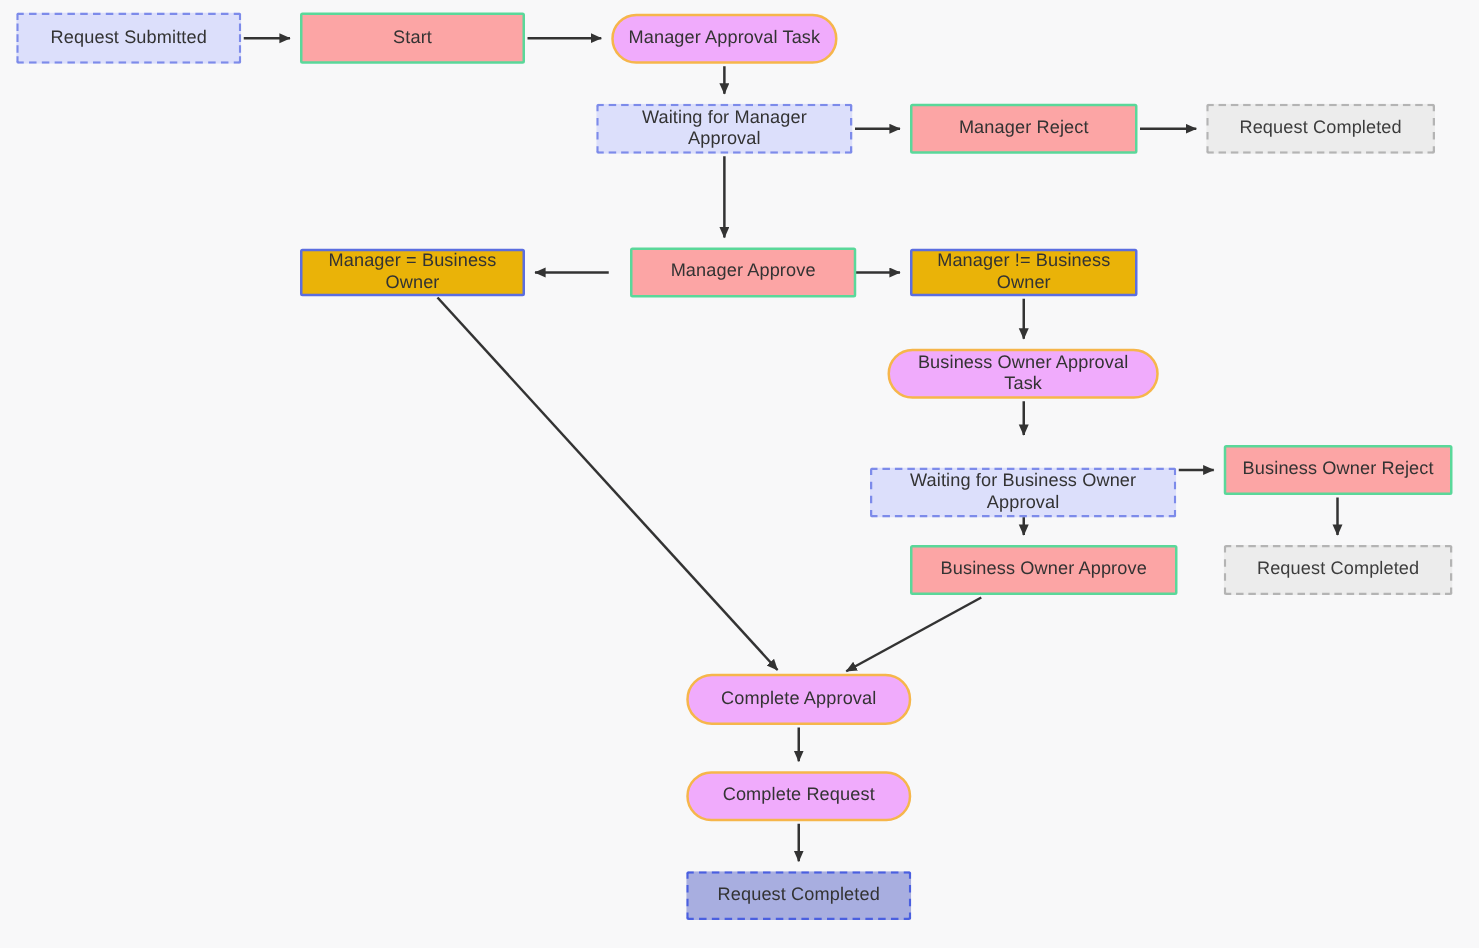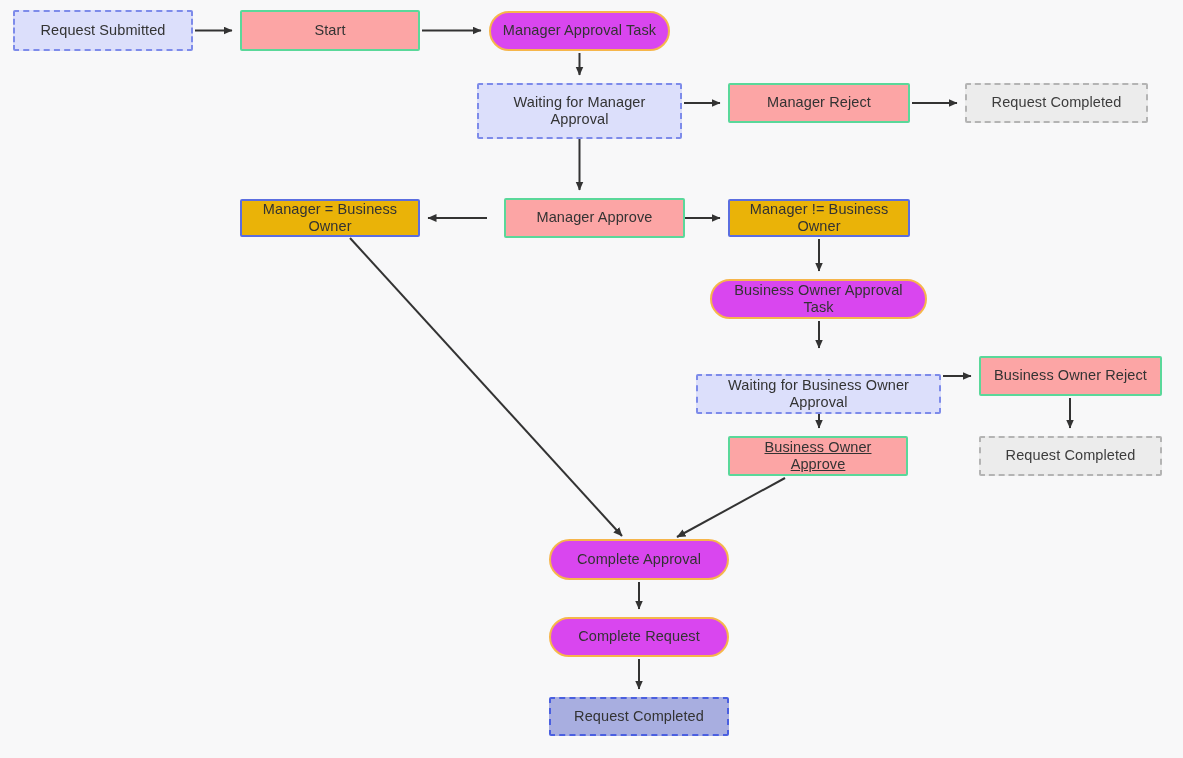--- a/index.html
+++ b/index.html
@@ -51,21 +51,21 @@
     background: #a8aee0;
     border: 2px dashed #4a5fe0;
     border-radius: 2px;
   }
   .n-action {
     background: #fca5a5;
     border: 2px solid #5ad89a;
     border-radius: 2px;
   }
   .n-task {
-    background: #d946ef;
+    background: #f0abfc;
     border: 2px solid #f6b64b;
     border-radius: 22px;
   }
   .n-decision {
     background: #eab308;
     border: 2px solid #5b6ee0;
     border-radius: 2px;
   }
   .n-terminal {
     background: #ececec;
@@ -109,21 +109,21 @@
   <div id="node-layer">
       <div class="node n-state-dashed" style="left: 13px; top: 10px; width: 180px; height: 41px;">
         <span>Request Submitted</span>
       </div>
       <div class="node n-action" style="left: 240px; top: 10px; width: 180px; height: 41px;">
         <span>Start</span>
       </div>
       <div class="node n-task" style="left: 489px; top: 11px; width: 181px; height: 40px;">
         <span>Manager Approval Task</span>
       </div>
-      <div class="node n-state-dashed" style="left: 477px; top: 83px; width: 205px; height: 56px; justify-content: flex-end;">
+      <div class="node n-state-dashed" style="left: 477px; top: 83px; width: 205px; height: 40px; justify-content: flex-end;">
         <span>Waiting for Manager Approval</span>
       </div>
       <div class="node n-action" style="left: 728px; top: 83px; width: 182px; height: 40px;">
         <span>Manager Reject</span>
       </div>
       <div class="node n-terminal" style="left: 965px; top: 83px; width: 183px; height: 40px;">
         <span>Request Completed</span>
       </div>
       <div class="node n-decision" style="left: 240px; top: 199px; width: 180px; height: 38px;">
         <span>Manager = Business Owner</span>
@@ -139,21 +139,21 @@
       </div>
       <div class="node n-state-dashed" style="left: 696px; top: 356px; width: 245px; height: 40px; margin-top: 18px;">
         <span>Waiting for Business Owner Approval</span>
       </div>
       <div class="node n-action" style="left: 979px; top: 356px; width: 183px; height: 40px;">
         <span>Business Owner Reject</span>
       </div>
       <div class="node n-terminal" style="left: 979px; top: 436px; width: 183px; height: 40px;">
         <span>Request Completed</span>
       </div>
-      <div class="node n-action" style="left: 728px; top: 436px; width: 180px; height: 40px; text-decoration: underline;">
+      <div class="node n-action" style="left: 728px; top: 436px; width: 214px; height: 40px;">
         <span>Business Owner Approve</span>
       </div>
       <div class="node n-task" style="left: 549px; top: 539px; width: 180px; height: 41px;">
         <span>Complete Approval</span>
       </div>
       <div class="node n-task" style="left: 549px; top: 617px; width: 180px; height: 40px;">
         <span>Complete Request</span>
       </div>
       <div class="node n-state-solidfill" style="left: 549px; top: 697px; width: 180px; height: 39px;">
         <span>Request Completed</span>

